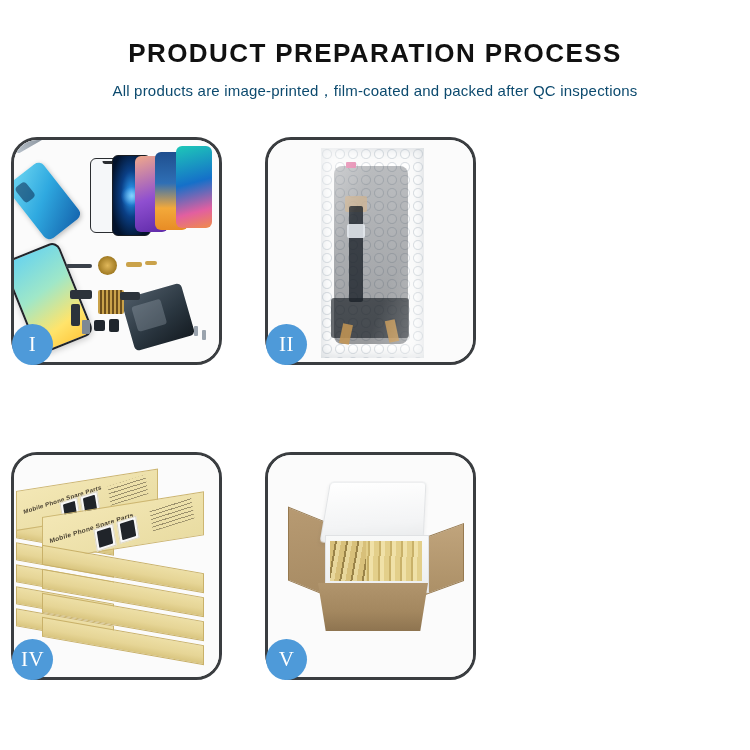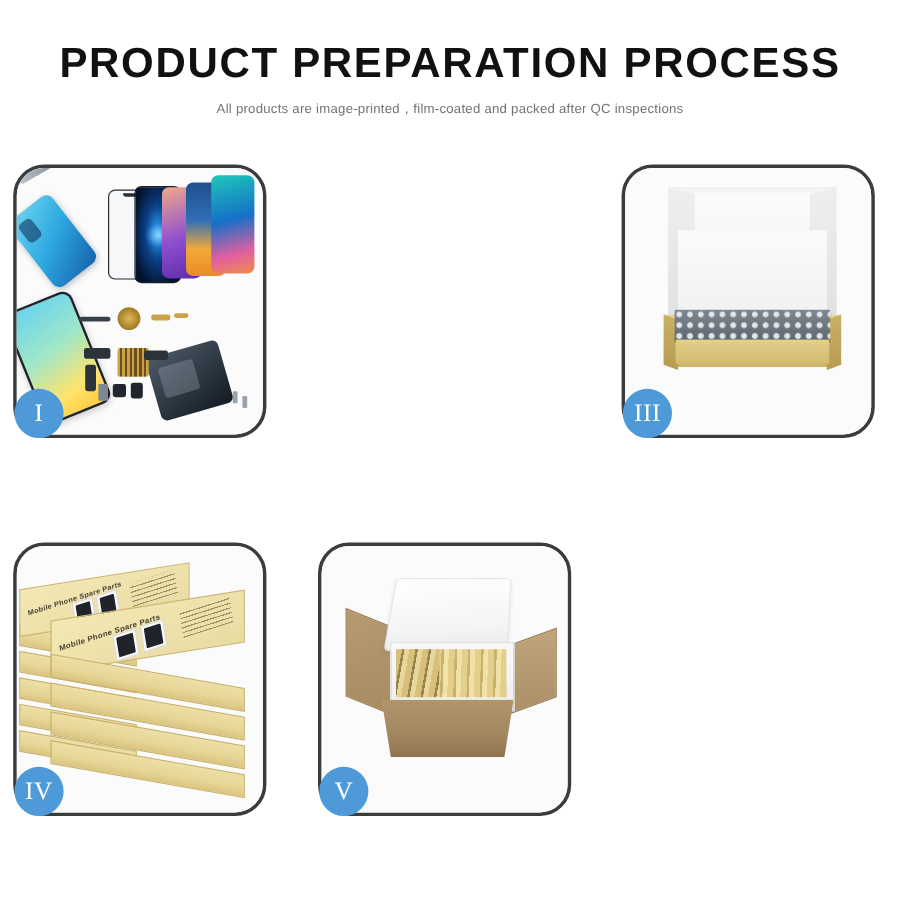--- a/index.html
+++ b/index.html
@@ -20,36 +20,36 @@
     position: absolute;
     top: 0;
     left: 0;
     width: 750px;
     height: 130px;
     text-align: center;
   }
   .page-title {
     margin: 0;
     padding-top: 33px;
-    font-size: 35px;
+    font-size: 26px;
     line-height: 40px;
     font-weight: 700;
     letter-spacing: 1.4px;
     color: #111111;
     font-family: "Liberation Sans", sans-serif;
     white-space: nowrap;
   }
   .page-subtitle {
     margin: 0;
     padding-top: 9px;
-    font-size: 11px;
+    font-size: 15px;
     line-height: 18px;
     font-weight: 400;
     letter-spacing: 0.2px;
-    color: #737373;
+    color: #0c4a6e;
     font-family: "Liberation Sans", sans-serif;
     white-space: nowrap;
   }
 
   
   .grid {
     position: absolute;
     top: 137px;
     left: 0;
     width: 750px;
@@ -552,35 +552,37 @@
       <div class="part part-sq1"></div>
       <div class="part part-sq2"></div>
       <div class="part part-sq3"></div>
       <div class="part part-screw1"></div>
       <div class="part part-screw2"></div>
       <div class="part-tool"></div>
     </div>
     <div class="badge">I</div>
   </div>
 
-
-  <div class="panel c3 r1">
+  <div class="panel c2 r1">
     <div class="stage">
-      <div class="b3-lid"></div>
-      <div class="b3-lid-flapL"></div>
-      <div class="b3-lid-flapR"></div>
-      <div class="b3-inner-foam"></div>
-      <div class="b3-tray"></div>
-      <div class="b3-tray-edgeL"></div>
-      <div class="b3-tray-edgeR"></div>
-      <div class="b3-tray-inner"></div>
-      <div class="b3-tray-front"></div>
+      <div class="bubble-bag">
+        <div class="lcd-inside"></div>
+        <div class="lcd-conn"></div>
+        <div class="lcd-flex"></div>
+        <div class="lcd-ic"></div>
+        <div class="lcd-bottom"></div>
+        <div class="lcd-gold-l"></div>
+        <div class="lcd-gold-r"></div>
+        <div class="lcd-pink"></div>
+      </div>
+      <div class="bag-sheen"></div>
     </div>
-    <div class="badge">III</div>
+    <div class="badge">II</div>
   </div>
+
 
   <div class="panel c1 r2">
     <div class="stage">
       <div class="stackwrap">
 
         <div class="sbox" style="left:2px;  top:74px;  width:96px; height:16px; transform:skewY(10deg);"></div>
         <div class="sbox" style="left:2px;  top:96px;  width:96px; height:16px; transform:skewY(10deg);"></div>
         <div class="sbox" style="left:2px;  top:118px; width:96px; height:16px; transform:skewY(10deg);"></div>
         <div class="sbox" style="left:2px;  top:140px; width:96px; height:16px; transform:skewY(10deg);"></div>
         <div class="sbox" style="left:2px;  top:162px; width:96px; height:16px; transform:skewY(10deg);"></div>

